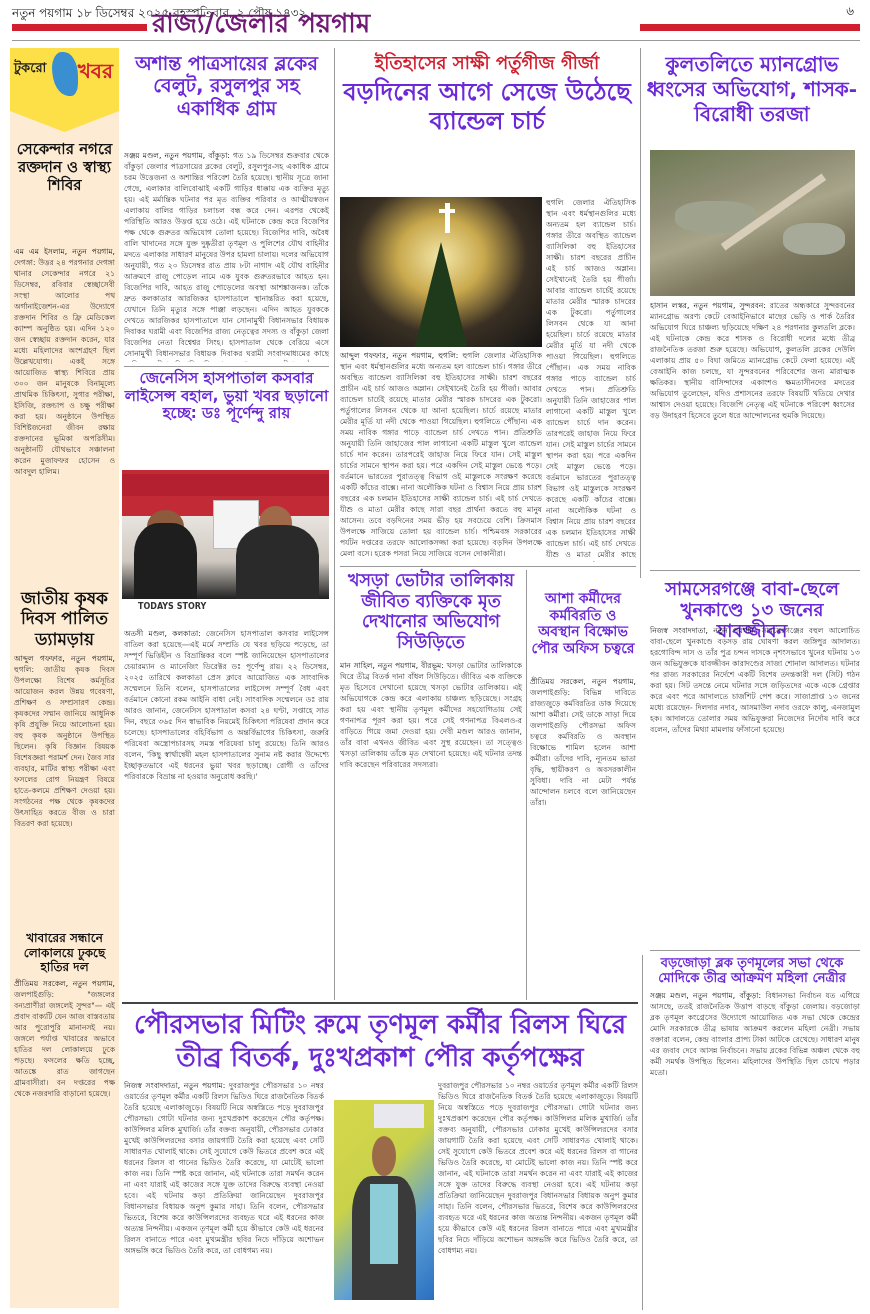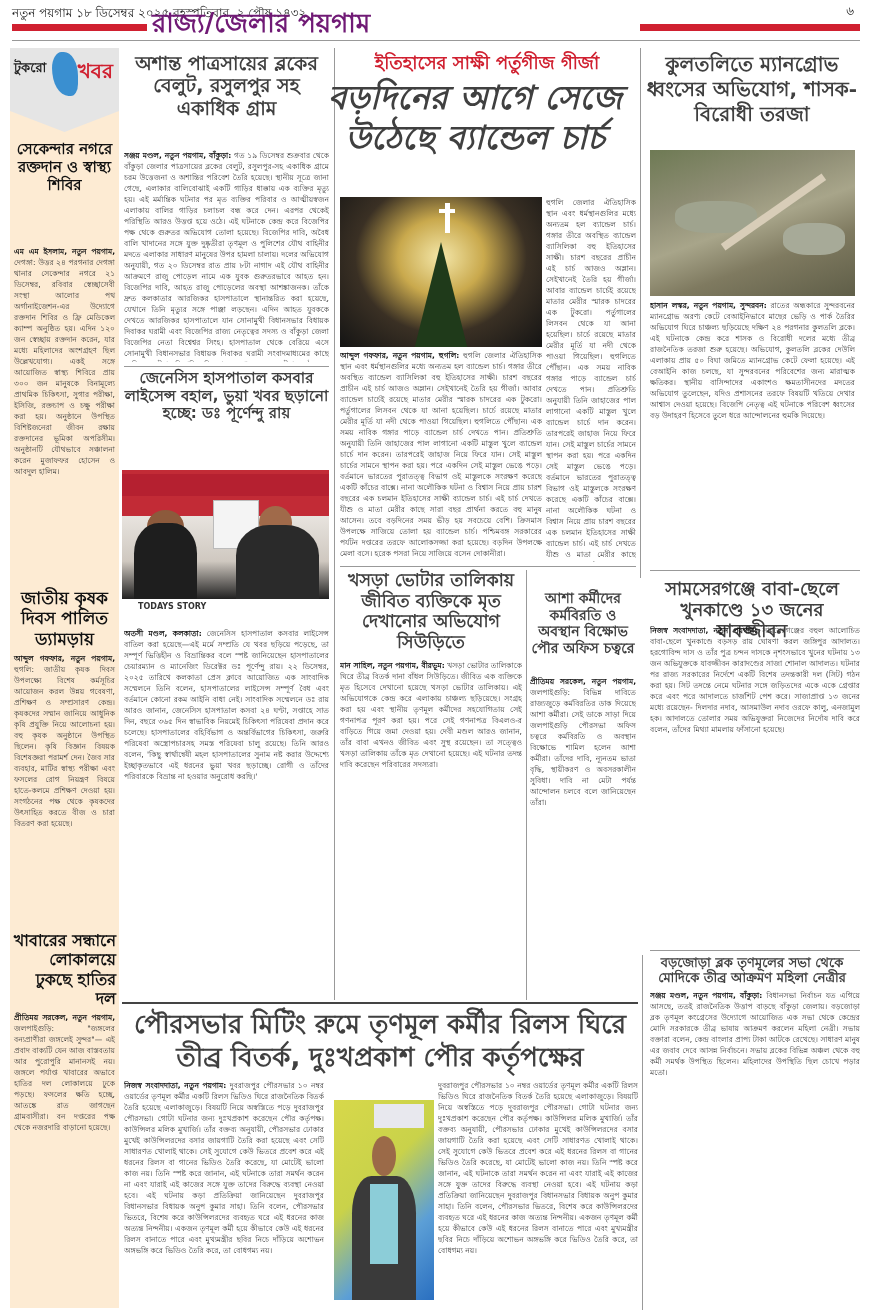--- a/index.html
+++ b/index.html
@@ -9,34 +9,34 @@
   .masthead { position: absolute; left: 0; top: 0; width: 870px; height: 44px; }
   .mh-meta { position: absolute; left: 12px; top: 4px; font-size: 12px; color: #222; }
   .mh-page { position: absolute; right: 16px; top: 2px; font-size: 12px; }
   .mh-bar-l { position: absolute; left: 12px; top: 24px; width: 135px; height: 7px; background: #d02030; }
   .mh-bar-r { position: absolute; left: 640px; top: 24px; width: 220px; height: 7px; background: #d02030; }
   .mh-title { position: absolute; left: 152px; top: 8px; width: 484px; text-align: left; font-size: 26px; font-weight: bold; color: #701a75; line-height: 30px; }
   .mh-rule { position: absolute; left: 12px; top: 40px; width: 848px; height: 1px; background: #999; }
 
   
   .sidebar { position: absolute; left: 10px; top: 48px; width: 109px; height: 1260px; background: #fdebd3; }
-  .sb-logo { height: 84px; background: #e5e5e5; position: relative; clip-path: polygon(0 0,100% 0,100% 75%,50% 100%,0 75%); }
+  .sb-logo { height: 84px; background: #fde047; position: relative; clip-path: polygon(0 0,100% 0,100% 75%,50% 100%,0 75%); }
   .sb-logo .l1 { position: absolute; left: 4px; top: 10px; font-size: 13px; font-weight: bold; color: #222; }
   .sb-logo .l2 { position: absolute; right: 6px; top: 8px; font-size: 20px; font-weight: bold; color: #d02030; }
   .sb-map { position: absolute; left: 42px; top: 4px; width: 26px; height: 44px; background: #3a8fd0; border-radius: 40% 60% 30% 70%; }
   .sb-head { text-align: center; font-weight: bold; color: #111; line-height: 1.2; padding: 4px 3px; }
   .sb-text { font-size: 7.5px; line-height: 11px; padding: 0 4px; color: #333; text-align: justify; }
 
   
   .col-rule { position: absolute; width: 1px; background: #999; }
   .hrule { position: absolute; height: 1px; background: #999; }
-  .headline { position: absolute; text-align: center; font-weight: bold; color: #404040; line-height: 1.18; }
+  .headline { position: absolute; text-align: center; font-weight: bold; color: #6d28d9; line-height: 1.18; }
   .kicker { position: absolute; text-align: center; font-weight: bold; color: #d02030; line-height: 1.2; }
   .body { position: absolute; font-size: 7.5px; line-height: 11px; color: #333; text-align: justify; overflow: hidden; }
-  .byline { font-weight: bold; color: #111; }
+  .byline { font-weight: normal; color: #111; }
   .photo { position: absolute; overflow: hidden; }
 
   .ph-church { background: radial-gradient(ellipse at 50% 40%, #f3e6a8 0%, #c9a94d 30%, #3a3024 60%, #141414 100%); }
   .ph-church .tree { position:absolute; left: 35%; top: 30%; width: 0; height: 0; border-left: 30px solid transparent; border-right: 30px solid transparent; border-bottom: 120px solid #1f3a1a; }
   .ph-church .cross { position:absolute; left: 52%; top: 4%; width: 5px; height: 30px; background: #fff; }
   .ph-church .cross2 { position:absolute; left: 49%; top: 8%; width: 16px; height: 4px; background: #fff; }
 
   .ph-mangrove { background: linear-gradient(160deg, #6e7a54 0%, #8e8d74 30%, #a8a58a 50%, #7f7a60 70%, #5f5e48 100%); }
   .ph-mangrove .water { position:absolute; left: 12%; top: 35%; width: 40%; height: 22%; background: #9fa38e; border-radius: 40%; }
   .ph-mangrove .water2 { position:absolute; left: 65%; top: 50%; width: 30%; height: 22%; background: #a7aa98; border-radius: 40%; }
@@ -81,21 +81,21 @@
     <span class="byline">এম এম ইসলাম, নতুন পয়গাম,</span>
     <span>দেগঙ্গা: উত্তর ২৪ পরগনার দেগঙ্গা থানার সেকেন্দার নগরে ২১ ডিসেম্বর, রবিবার স্বেচ্ছাসেবী সংস্থা আলোর পথ অর্গানাইজেশন-এর উদ্যোগে রক্তদান শিবির ও ফ্রি মেডিকেল ক্যাম্প অনুষ্ঠিত হয়। এদিন ১২০ জন স্বেচ্ছায় রক্তদান করেন, যার মধ্যে মহিলাদের অংশগ্রহণ ছিল উল্লেখযোগ্য। একই সঙ্গে আয়োজিত স্বাস্থ্য শিবিরে প্রায় ৩০০ জন মানুষকে বিনামূল্যে প্রাথমিক চিকিৎসা, সুগার পরীক্ষা, ইসিজি, রক্তচাপ ও চক্ষু পরীক্ষা করা হয়। অনুষ্ঠানে উপস্থিত বিশিষ্টজনেরা জীবন রক্ষায় রক্তদানের ভূমিকা অপরিসীম। অনুষ্ঠানটি যৌথভাবে সঞ্চালনা করেন মুজাফফর হোসেন ও আবদুল হালিম।</span>
   </div>
 
   <div class="sb-head" style="font-size:17px; padding-top:6px;">জাতীয় কৃষক দিবস পালিত ড্যামড়ায়</div>
   <div class="sb-text" style="height:270px; overflow:hidden;">
     <span class="byline">আব্দুল গফফার, নতুন পয়গাম,</span>
     <span>হুগলি: জাতীয় কৃষক দিবস উপলক্ষ্যে বিশেষ কর্মসূচির আয়োজন করল উন্নয় গবেষণা, প্রশিক্ষণ ও সম্প্রসারণ কেন্দ্র। কৃষকদের সম্মান জানিয়ে আধুনিক কৃষি প্রযুক্তি নিয়ে আলোচনা হয়। বহু কৃষক অনুষ্ঠানে উপস্থিত ছিলেন। কৃষি বিজ্ঞান বিষয়ক বিশেষজ্ঞরা পরামর্শ দেন। জৈব সার ব্যবহার, মাটির স্বাস্থ্য পরীক্ষা এবং ফসলের রোগ নিয়ন্ত্রণ বিষয়ে হাতে-কলমে প্রশিক্ষণ দেওয়া হয়। সংগঠনের পক্ষ থেকে কৃষকদের উৎসাহিত করতে বীজ ও চারা বিতরণ করা হয়েছে।</span>
   </div>
 
-  <div class="sb-head" style="font-size:16px; padding-top:8px;text-align:right;">খাবারের সন্ধানে লোকালয়ে ঢুকছে হাতির দল</div>
+  <div class="sb-head" style="font-size:12px; padding-top:8px;">খাবারের সন্ধানে লোকালয়ে ঢুকছে হাতির দল</div>
   <div class="sb-text" style="height:320px; overflow:hidden;">
     <span class="byline">প্রীতিময় সরকেল, নতুন পয়গাম,</span>
     <span>জলপাইগুড়ি: "জঙ্গলের বন্যপ্রাণীরা জঙ্গলেই সুন্দর"— এই প্রবাদ বাক্যটি যেন আজ বাস্তবতায় আর পুরোপুরি মানানসই নয়। জঙ্গলে পর্যাপ্ত খাবারের অভাবে হাতির দল লোকালয়ে ঢুকে পড়ছে। ফসলের ক্ষতি হচ্ছে, আতঙ্কে রাত জাগছেন গ্রামবাসীরা। বন দপ্তরের পক্ষ থেকে নজরদারি বাড়ানো হয়েছে।</span>
   </div>
 </div>
 
 <div class="headline" style="left:124px; top:52px; width:205px; font-size:19px;">অশান্ত পাত্রসায়ের ব্লকের বেলুট, রসুলপুর সহ একাধিক গ্রাম</div>
 <div class="body" style="left:124px; top:150px; width:205px; height:212px;">
   <span class="byline">সঞ্জয় মণ্ডল, নতুন পয়গাম, বাঁকুড়া:</span>
   <span>গত ১৯ ডিসেম্বর শুক্রবার থেকে বাঁকুড়া জেলার পাত্রসায়ের ব্লকের বেলুট, রসুলপুর-সহ একাধিক গ্রামে চরম উত্তেজনা ও অশান্তির পরিবেশ তৈরি হয়েছে। স্থানীয় সূত্রে জানা গেছে, এলাকার বালিবোঝাই একটি গাড়ির ধাক্কায় এক ব্যক্তির মৃত্যু হয়। এই মর্মান্তিক ঘটনার পর মৃত ব্যক্তির পরিবার ও আত্মীয়স্বজন এলাকায় বালির গাড়ির চলাচল বন্ধ করে দেন। এরপর থেকেই পরিস্থিতি আরও উত্তপ্ত হয়ে ওঠে। এই ঘটনাকে কেন্দ্র করে বিজেপির পক্ষ থেকে গুরুতর অভিযোগ তোলা হয়েছে। বিজেপির দাবি, অবৈধ বালি খাদানের সঙ্গে যুক্ত দুষ্কৃতীরা তৃণমূল ও পুলিশের যৌথ বাহিনীর মদতে এলাকার সাধারণ মানুষের উপর হামলা চালায়। দলের অভিযোগ অনুযায়ী, গত ২০ ডিসেম্বর রাত প্রায় ৮টা নাগাদ এই যৌথ বাহিনীর আক্রমণে রাজু পোড়েল নামে এক যুবক গুরুতরভাবে আহত হন। বিজেপির দাবি, আহত রাজু পোড়েলের অবস্থা আশঙ্কাজনক। তাঁকে দ্রুত কলকাতার আরজিকর হাসপাতালে স্থানান্তরিত করা হয়েছে, যেখানে তিনি মৃত্যুর সঙ্গে পাঞ্জা লড়ছেন। এদিন আহত যুবককে দেখতে আরজিকর হাসপাতালে যান সোনামুখী বিধানসভার বিধায়ক দিবাকর ঘরামী এবং বিজেপির রাজ্য নেতৃত্বের সদস্য ও বাঁকুড়া জেলা বিজেপির নেতা বিশ্বেশ্বর সিংহ। হাসপাতাল থেকে বেরিয়ে এসে সোনামুখী বিধানসভার বিধায়ক দিবাকর ঘরামী সংবাদমাধ্যমের কাছে সেদিনের ঘটনার বিস্তারিত বিবরণ তুলে ধরেন এবং ঘটনার সুষ্ঠু তদন্ত ও দোষীদের কঠোর শাস্তির দাবি জানান।</span>
@@ -113,21 +113,21 @@
   <div class="bottom">TODAYS STORY</div>
 </div>
 <div class="body" style="left:124px; top:628px; width:205px; height:372px;">
   <span class="byline">অতসী মণ্ডল, কলকাতা:</span>
   <span>জেনেসিস হাসপাতাল কসবার লাইসেন্স বাতিল করা হয়েছে—এই মর্মে সম্প্রতি যে খবর ছড়িয়ে পড়েছে, তা সম্পূর্ণ ভিত্তিহীন ও বিভ্রান্তিকর বলে স্পষ্ট জানিয়েছেন হাসপাতালের চেয়ারম্যান ও ম্যানেজিং ডিরেক্টর ডঃ পূর্ণেন্দু রায়। ২২ ডিসেম্বর, ২০২৫ তারিখে কলকাতা প্রেস ক্লাবে আয়োজিত এক সাংবাদিক সম্মেলনে তিনি বলেন, হাসপাতালের লাইসেন্স সম্পূর্ণ বৈধ এবং বর্তমানে কোনো রকম আইনি বাধা নেই। সাংবাদিক সম্মেলনে ডঃ রায় আরও জানান, জেনেসিস হাসপাতাল কসবা ২৪ ঘণ্টা, সপ্তাহে সাত দিন, বছরে ৩৬৫ দিন স্বাভাবিক নিয়মেই চিকিৎসা পরিষেবা প্রদান করে চলেছে। হাসপাতালের বহির্বিভাগ ও অন্তর্বিভাগের চিকিৎসা, জরুরি পরিষেবা অস্ত্রোপচারসহ সমস্ত পরিষেবা চালু রয়েছে। তিনি আরও বলেন, 'কিছু স্বার্থান্বেষী মহল হাসপাতালের সুনাম নষ্ট করার উদ্দেশ্যে ইচ্ছাকৃতভাবে এই ধরনের ভুয়া খবর ছড়াচ্ছে। রোগী ও তাঁদের পরিবারকে বিভ্রান্ত না হওয়ার অনুরোধ করছি।'</span>
 </div>
 
 <div class="col-rule" style="left:334px; top:48px; height:952px;"></div>
 
 <div class="kicker" style="left:338px; top:52px; width:298px; font-size:18px;">ইতিহাসের সাক্ষী পর্তুগীজ গীর্জা</div>
-<div class="headline" style="left:326px; top:78px; width:298px; font-size:33px; line-height:1.2;font-style:italic;">বড়দিনের আগে সেজে উঠেছে ব্যান্ডেল চার্চ</div>
+<div class="headline" style="left:338px; top:78px; width:298px; font-size:24px; line-height:1.2;">বড়দিনের আগে সেজে উঠেছে ব্যান্ডেল চার্চ</div>
 <div class="photo ph-church" style="left:340px; top:197px; width:202px; height:150px;">
   <div class="cross"></div>
   <div class="cross2"></div>
   <div class="tree"></div>
 </div>
 <div class="body" style="left:340px; top:350px; width:202px; height:212px;">
   <span class="byline">আব্দুল গফফার, নতুন পয়গাম, হুগলি:</span>
   <span>হুগলি জেলার ঐতিহাসিক স্থান এবং ধর্মস্থানগুলির মধ্যে অন্যতম হল ব্যান্ডেল চার্চ। গঙ্গার তীরে অবস্থিত ব্যান্ডেল ব্যাসিলিকা বহু ইতিহাসের সাক্ষী। চারশ বছরের প্রাচীন এই চার্চ আজও অম্লান। সেইখানেই তৈরি হয় গীর্জা। আবার ব্যান্ডেল চার্চেই রয়েছে মাতার মেরীর স্মারক চাদরের এক টুকরো। পর্তুগালের লিসবন থেকে যা আনা হয়েছিল। চার্চে রয়েছে মাতার মেরীর মূর্তি যা নদী থেকে পাওয়া গিয়েছিল। হুগলিতে পৌঁছান। এক সময় নাবিক গঙ্গার পাড়ে ব্যান্ডেল চার্চ দেখতে পান। প্রতিশ্রুতি অনুযায়ী তিনি জাহাজের পাল লাগানো একটি মাস্তুল খুলে ব্যান্ডেল চার্চে দান করেন। তারপরেই জাহাজ নিয়ে ফিরে যান। সেই মাস্তুল চার্চের সামনে স্থাপন করা হয়। পরে একদিন সেই মাস্তুল ভেঙে পড়ে। বর্তমানে ভারতের পুরাতত্ত্ব বিভাগ ওই মাস্তুলকে সংরক্ষণ করেছে একটি কাঁচের বাক্সে। নানা অলৌকিক ঘটনা ও বিশ্বাস নিয়ে প্রায় চারশ বছরের এক চলমান ইতিহাসের সাক্ষী ব্যান্ডেল চার্চ। এই চার্চ দেখতে যীশু ও মাতা মেরীর কাছে সারা বছর প্রার্থনা করতে বহু মানুষ আসেন। তবে বড়দিনের সময় ভীড় হয় সবচেয়ে বেশি। ক্রিসমাস উপলক্ষে সাজিয়ে তোলা হয় ব্যান্ডেল চার্চ। পশ্চিমবঙ্গ সরকারের পর্যটন দপ্তরের তরফে আলোকসজ্জা করা হয়েছে। বড়দিন উপলক্ষে মেলা বসে। হরেক পসরা নিয়ে সাজিয়ে বসেন দোকানীরা।</span>
 </div>
 <div class="body" style="left:546px; top:197px; width:90px; height:365px;">

